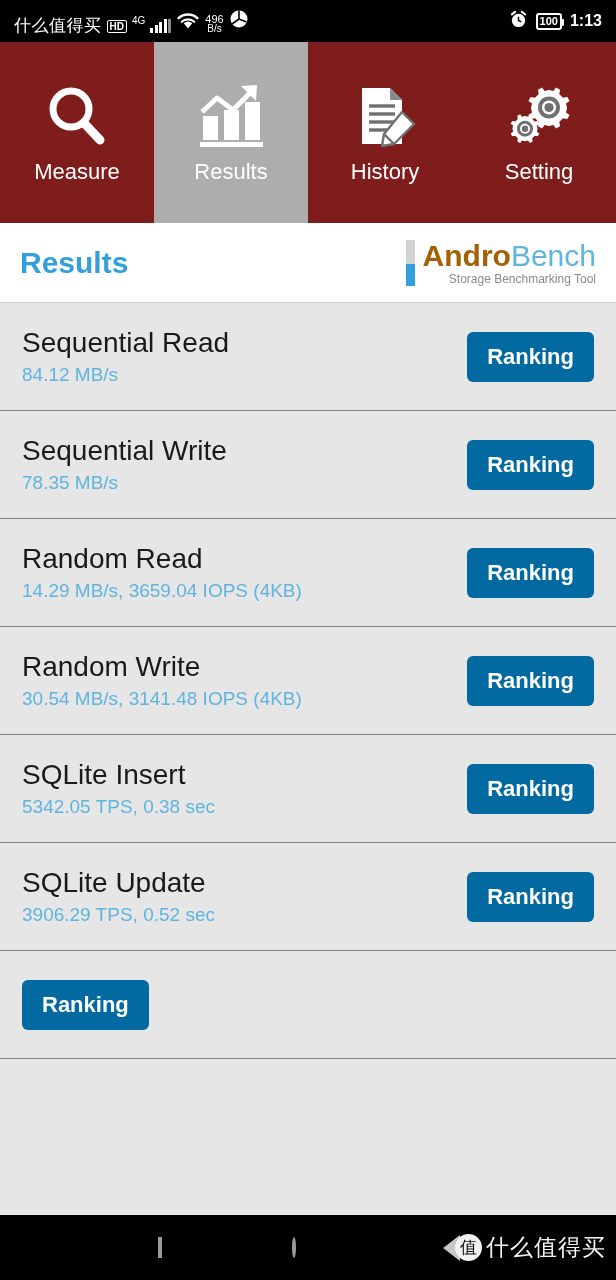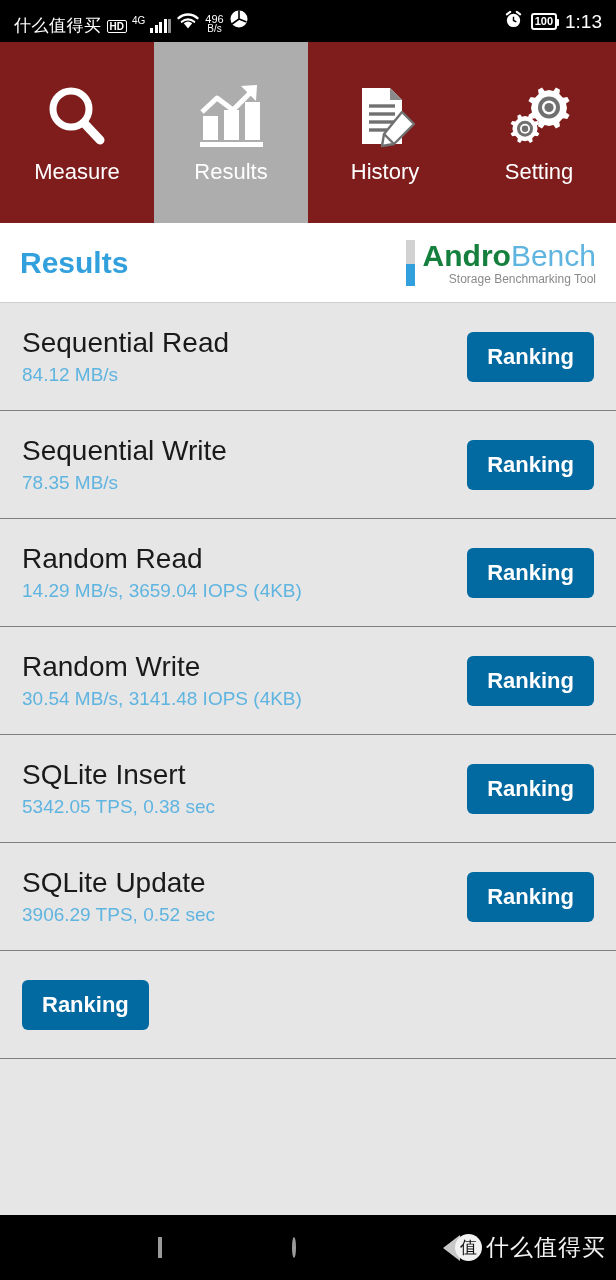--- a/index.html
+++ b/index.html
@@ -28,21 +28,21 @@
   .signal { display:flex; align-items:flex-end; gap:1.5px; height:15px; margin-bottom:1px; }
   .signal i { width:3px; background:#fff; display:block; }
   .signal i:nth-child(1){height:5px;}
   .signal i:nth-child(2){height:8px;}
   .signal i:nth-child(3){height:11px;}
   .signal i:nth-child(4){height:14px;}
   .signal i:nth-child(5){height:14px; background:#8a8a8a;}
   .speed { display:flex; flex-direction:column; align-items:center; line-height:10px; margin-bottom:0px; }
   .speed .num { font-size:11px; }
   .speed .unit { font-size:10px; }
-  .clock-time { font-size:19px; line-height:1; }
+  .clock-time { font-size:16px; line-height:1;font-weight:bold; }
   .batt {
     border:2px solid #fff; border-radius:3px; padding:0 2px;
     font-size:11px; font-weight:bold; line-height:13px; position:relative;
   }
   .batt::after{
     content:""; position:absolute; right:-4px; top:4px;
     width:2.5px; height:7px; background:#fff; border-radius:0 1px 1px 0;
   }
 
   
@@ -62,21 +62,21 @@
     justify-content:space-between; padding:0 20px;
     border-bottom:1px solid #d0d0d0;
   }
   .page-title { color:#32a0dc; font-size:30px; font-weight:bold; }
   .logo { display:flex; align-items:center; gap:8px; }
   .logo-bar { width:9px; height:46px; display:flex; flex-direction:column; }
   .logo-bar .top { flex:1.1; background:#d2d2d2; }
   .logo-bar .bot { flex:1; background:#32a0dc; }
   .logo-text { display:flex; flex-direction:column; align-items:flex-end; }
   .logo-main { font-size:30px; font-weight:bold; line-height:32px; white-space:nowrap; }
-  .logo-main .andro { color:#15803d; }
+  .logo-main .andro { color:#a16207; }
   .logo-main .bench { color:#5fb4e0; font-weight:normal; }
   .logo-sub { font-size:12px; color:#8a8a8a; line-height:14px; white-space:nowrap; }
 
   
   .results-list { background:#e6e6e6; }
   .result-row {
     height:108px; display:flex; align-items:center;
     justify-content:space-between; padding:16px 22px;
     border-bottom:1.5px solid #808080;
   }

